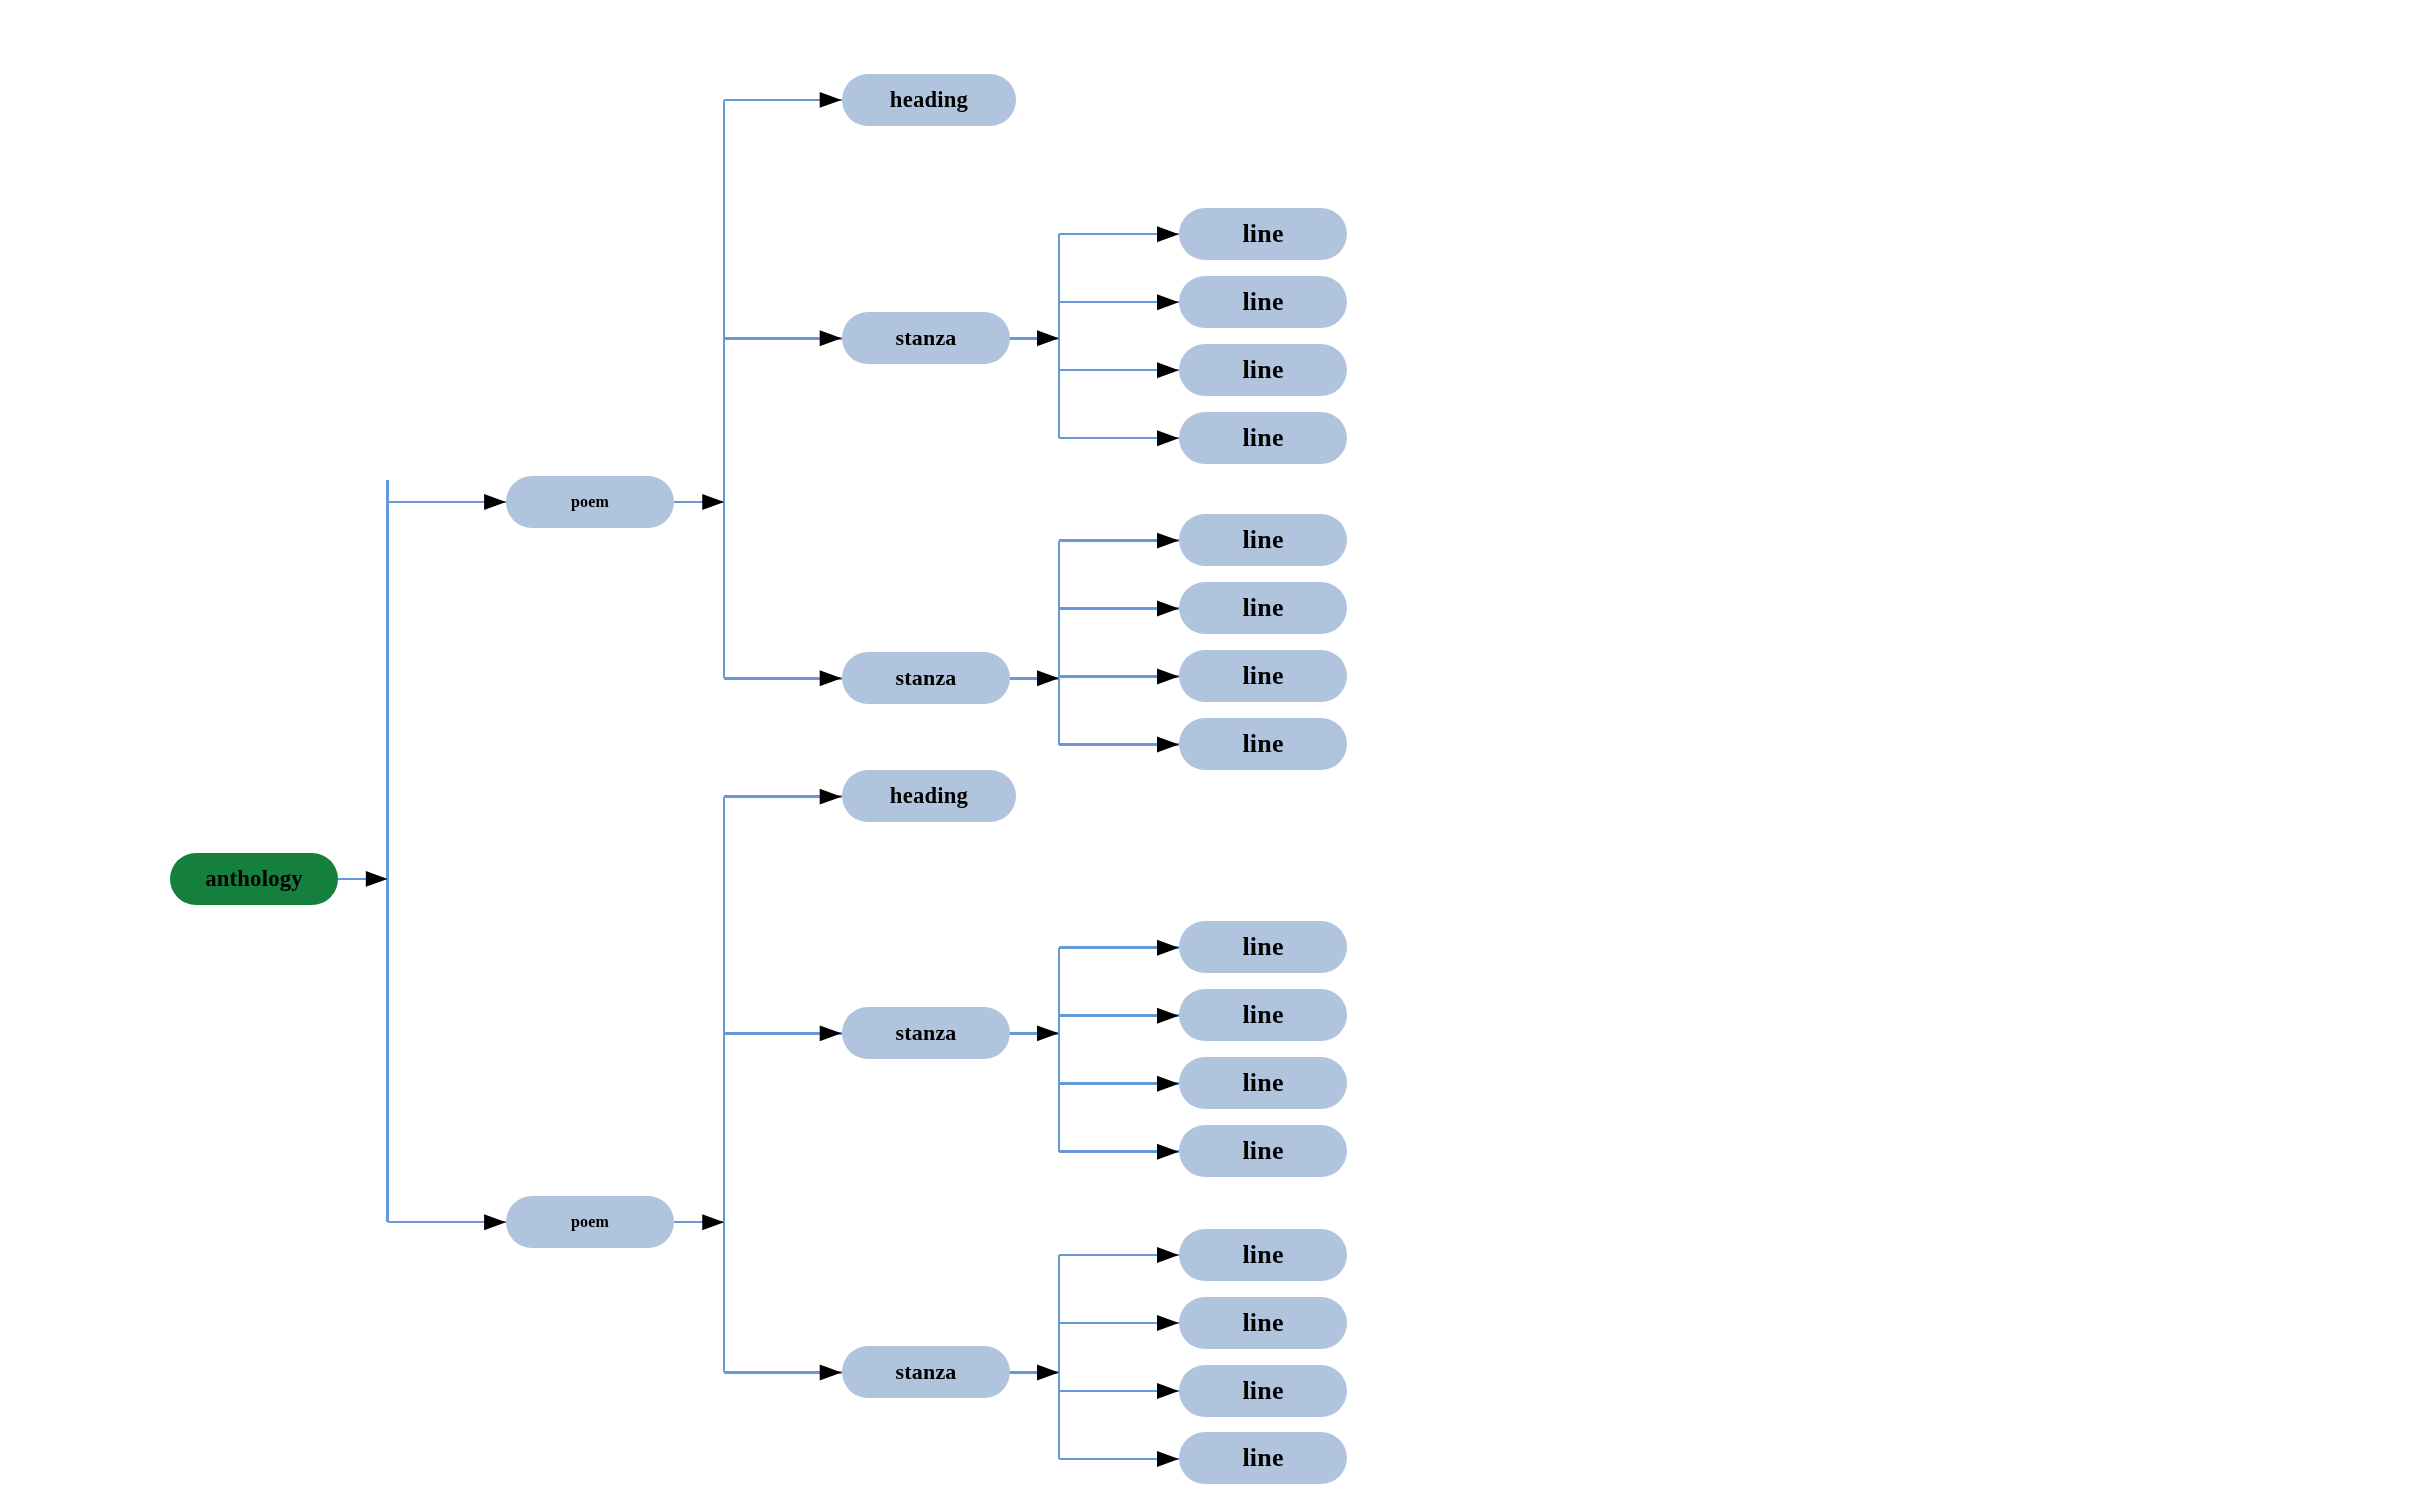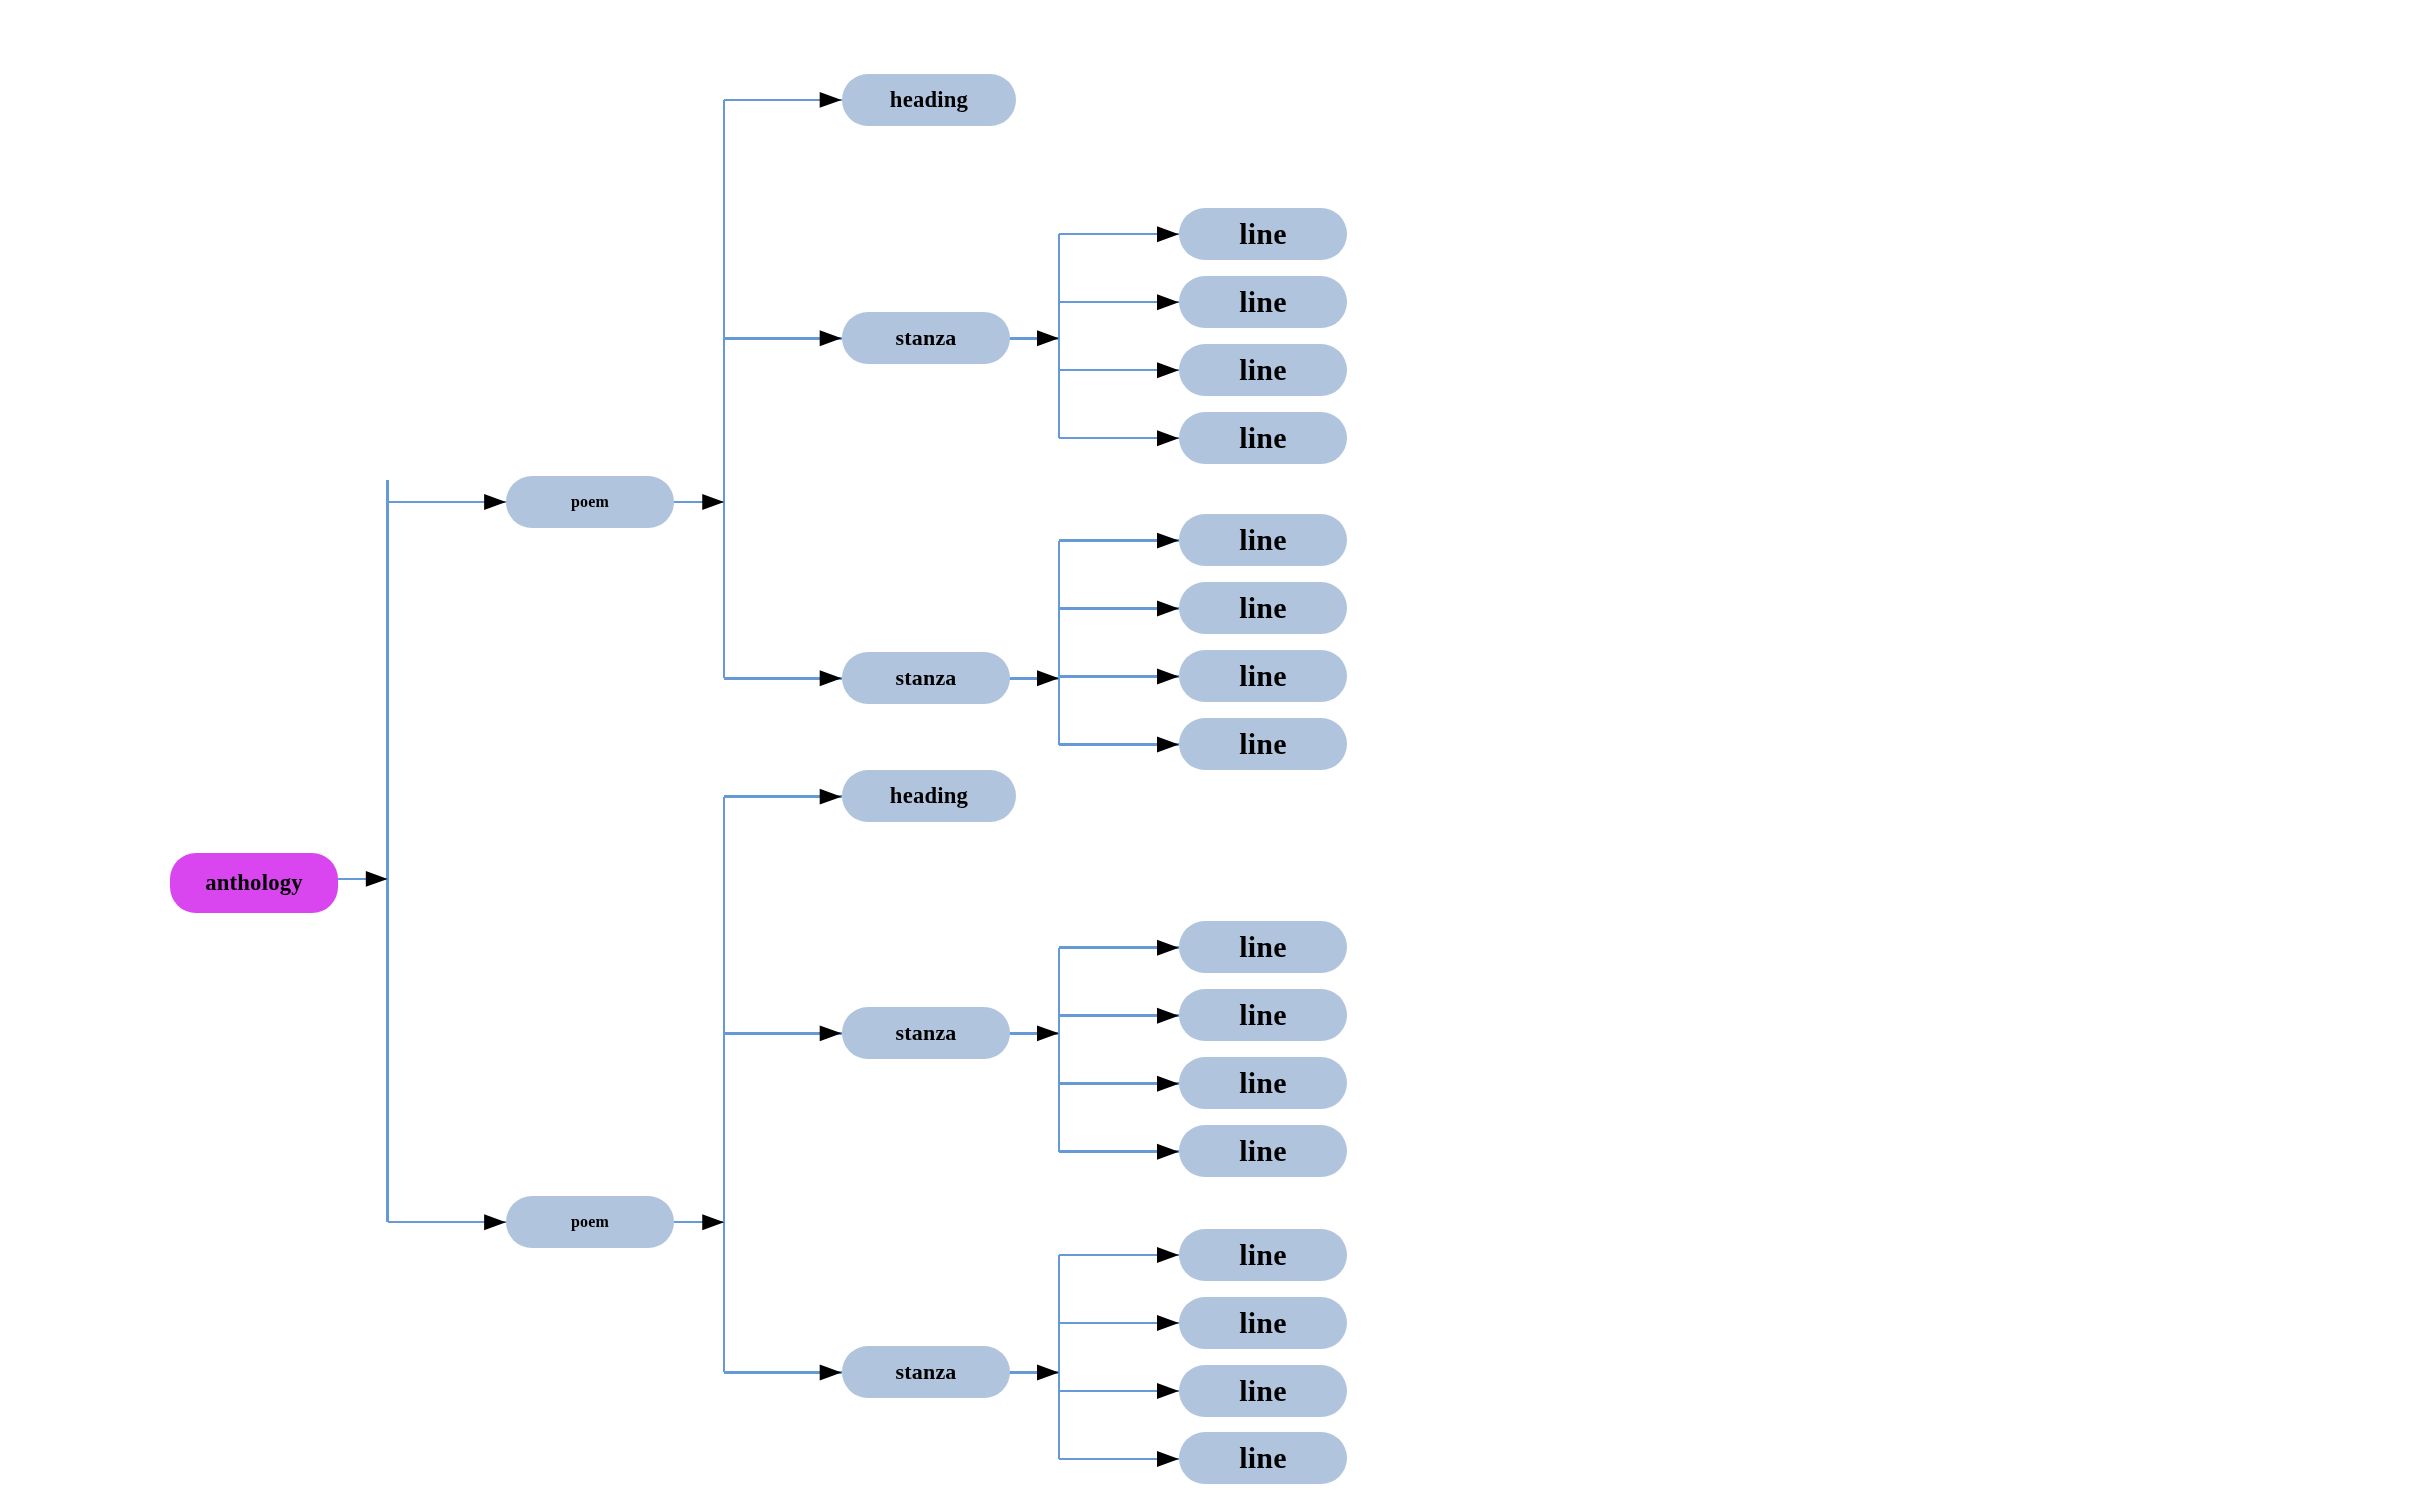--- a/index.html
+++ b/index.html
@@ -39,21 +39,21 @@
   }
   .node-label {
     display: block;
     line-height: 1;
     white-space: nowrap;
   }
   .node-root   { font-size: 22.7px; }
   .node-poem   { font-size: 16px; }
   .node-head   { font-size: 22.7px; justify-content: center; }
   .node-stanza { font-size: 22px; }
-  .node-line   { font-size: 30px; text-align: center; }
+  .node-line   { font-size: 26px; text-align: center; }
 </style>
 </head>
 <body>
 
 <div id="canvas">
 
   <svg id="tree-svg" viewBox="0 0 2876 1800" preserveAspectRatio="none" xmlns="http://www.w3.org/2000/svg">
     <defs>
       <marker id="arrow" viewBox="0 0 10 10" refX="9.6" refY="5" markerWidth="10" markerHeight="10" orient="auto-start-reverse" markerUnits="userSpaceOnUse">
         <path d="M 0 0.6 L 10 5 L 0 9.4 z" fill="#000000"></path>
@@ -127,21 +127,21 @@
         <path d="M 1379 1281.5 L 1405 1291 L 1379 1300.5 Z" fill="#000000"></path>
         <path d="M 1379 1362.5 L 1405 1372 L 1379 1381.5 Z" fill="#000000"></path>
         <path d="M 1236 1625.5 L 1262 1635 L 1236 1644.5 Z" fill="#000000"></path>
         <path d="M 1379 1485.5 L 1405 1495 L 1379 1504.5 Z" fill="#000000"></path>
         <path d="M 1379 1566.5 L 1405 1576 L 1379 1585.5 Z" fill="#000000"></path>
         <path d="M 1379 1647.5 L 1405 1657 L 1379 1666.5 Z" fill="#000000"></path>
         <path d="M 1379 1728.5 L 1405 1738 L 1379 1747.5 Z" fill="#000000"></path>
       </g>
   </svg>
 
-  <div class="node node-root" style="left: 170px; top: 853px; width: 168px; height: 60px; background: #d946ef; color: rgb(0, 0, 0); border-radius: 26px;">
+  <div class="node node-root" style="left: 170px; top: 853px; width: 168px; height: 52px; background: #15803d; color: rgb(0, 0, 0); border-radius: 26px;">
     <span class="node-label">anthology</span>
   </div>
 
   <div class="node node-poem" style="left: 506px; top: 476px; width: 168px; height: 52px; background: rgb(176, 196, 222); color: rgb(0, 0, 0); border-radius: 26px;">
     <span class="node-label">poem</span>
   </div>
   <div class="node node-poem" style="left: 506px; top: 1196px; width: 168px; height: 52px; background: rgb(176, 196, 222); color: rgb(0, 0, 0); border-radius: 26px;">
     <span class="node-label">poem</span>
   </div>
 

